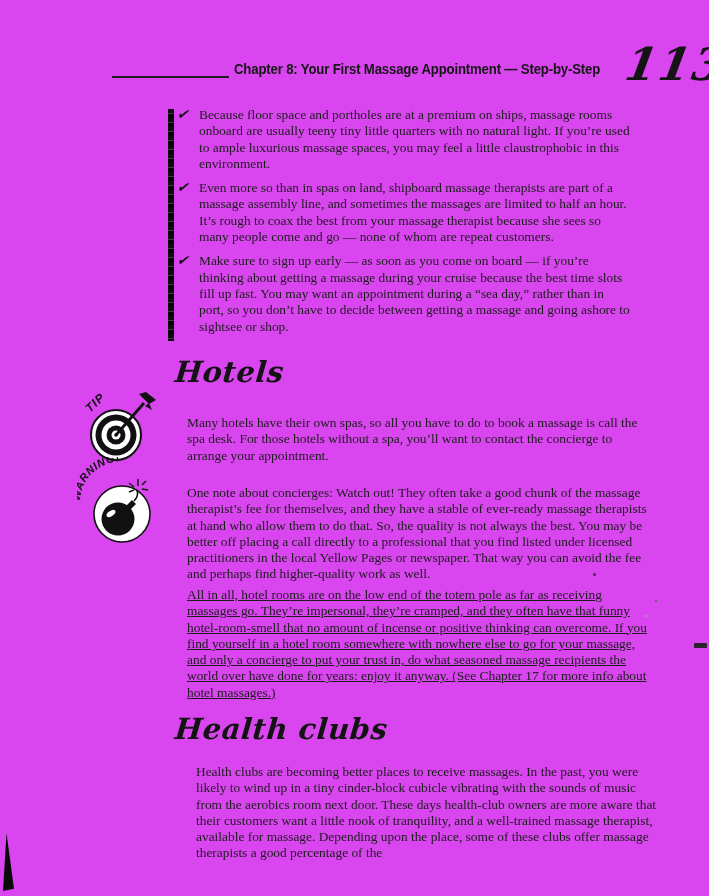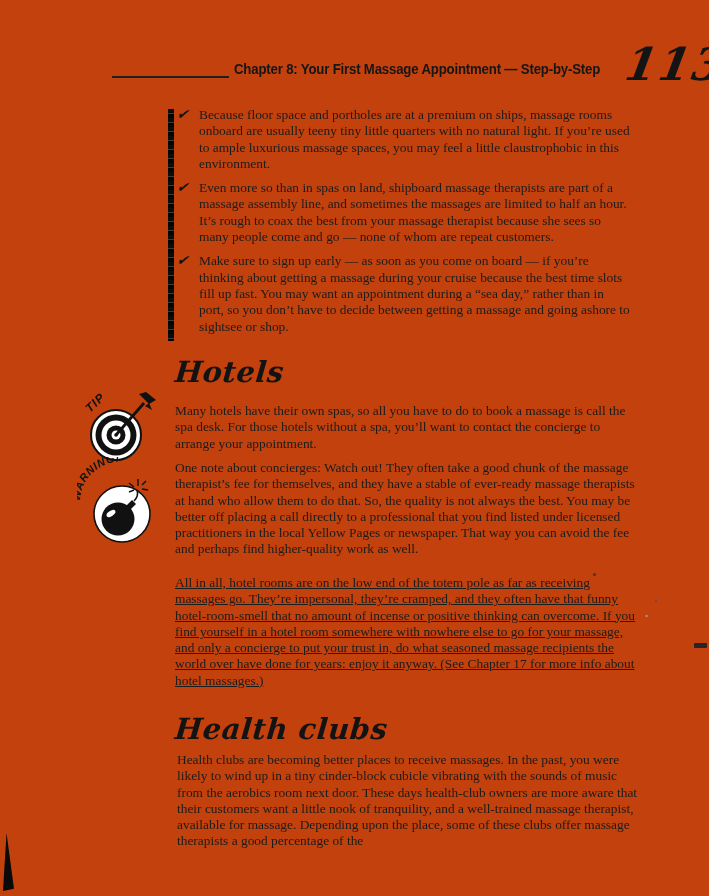--- a/index.html
+++ b/index.html
@@ -1,17 +1,17 @@
 <!DOCTYPE html>
 <html><head>
 <meta charset="utf-8">
 <style>
   html,body{margin:0;padding:0;background:#e8e8e8;}
   .page{
-    position:relative;width:709px;height:896px;background:#c2410c;
+    position:relative;width:709px;height:896px;background:#d946ef;
     font-family:"Liberation Serif",serif;color:#1c1c1c;overflow:hidden;
   }
   
   .header-rule{position:absolute;left:112px;top:76px;width:117px;height:2px;background:#1f1f1f;}
   .chapter-title{
     position:absolute;left:234px;top:60px;white-space:nowrap;
     font-family:"Liberation Sans",sans-serif;font-weight:700;font-size:15px;
     letter-spacing:-0.2px;transform:scaleX(0.88);transform-origin:left center;color:#161616;
   }
   .page-number{
@@ -26,25 +26,25 @@
     background:repeating-linear-gradient(180deg,#0c0c0c 0 4px,#3a3a3a 4px 5px,#050505 5px 9px);
   }
   .bullet{position:relative;padding-left:31px;margin-bottom:8px;
     font-size:13.4px;line-height:16.3px;}
   .check{
     position:absolute;left:10px;top:-1px;font-size:14px;font-weight:700;
     transform:skewX(-18deg);color:#111;
     font-family:"DejaVu Sans",sans-serif;
   }
   
-  .para{position:absolute;font-size:13.4px;line-height:16.3px;margin:0;color:#1c1c1c;}
+  .para{position:absolute;font-size:13.4px;line-height:16.3px;margin:12px;color:#1c1c1c;}
   .p1{left:175px;top:403px;width:460px;}
-  .p2{left:175px;top:460px;width:462px;}
+  .p2{left:175px;top:473px;width:462px;}
   .p3{left:175px;top:575px;width:464px;text-decoration:underline;}
-  .p4{left:177px;top:752px;width:464px;}
+  .p4{left:184px;top:752px;width:464px;}
   
   .section-heading{
     position:absolute;left:175px;margin:0;
     font-family:"DejaVu Serif",serif;font-style:italic;font-weight:700;font-size:29px;
     transform:skewX(-5deg);letter-spacing:0.5px;color:#131313;
   }
   .h-hotels{top:355px;}
   .h-health{top:712px;}
   
   .tip-icon{position:absolute;left:85px;top:391px;}

